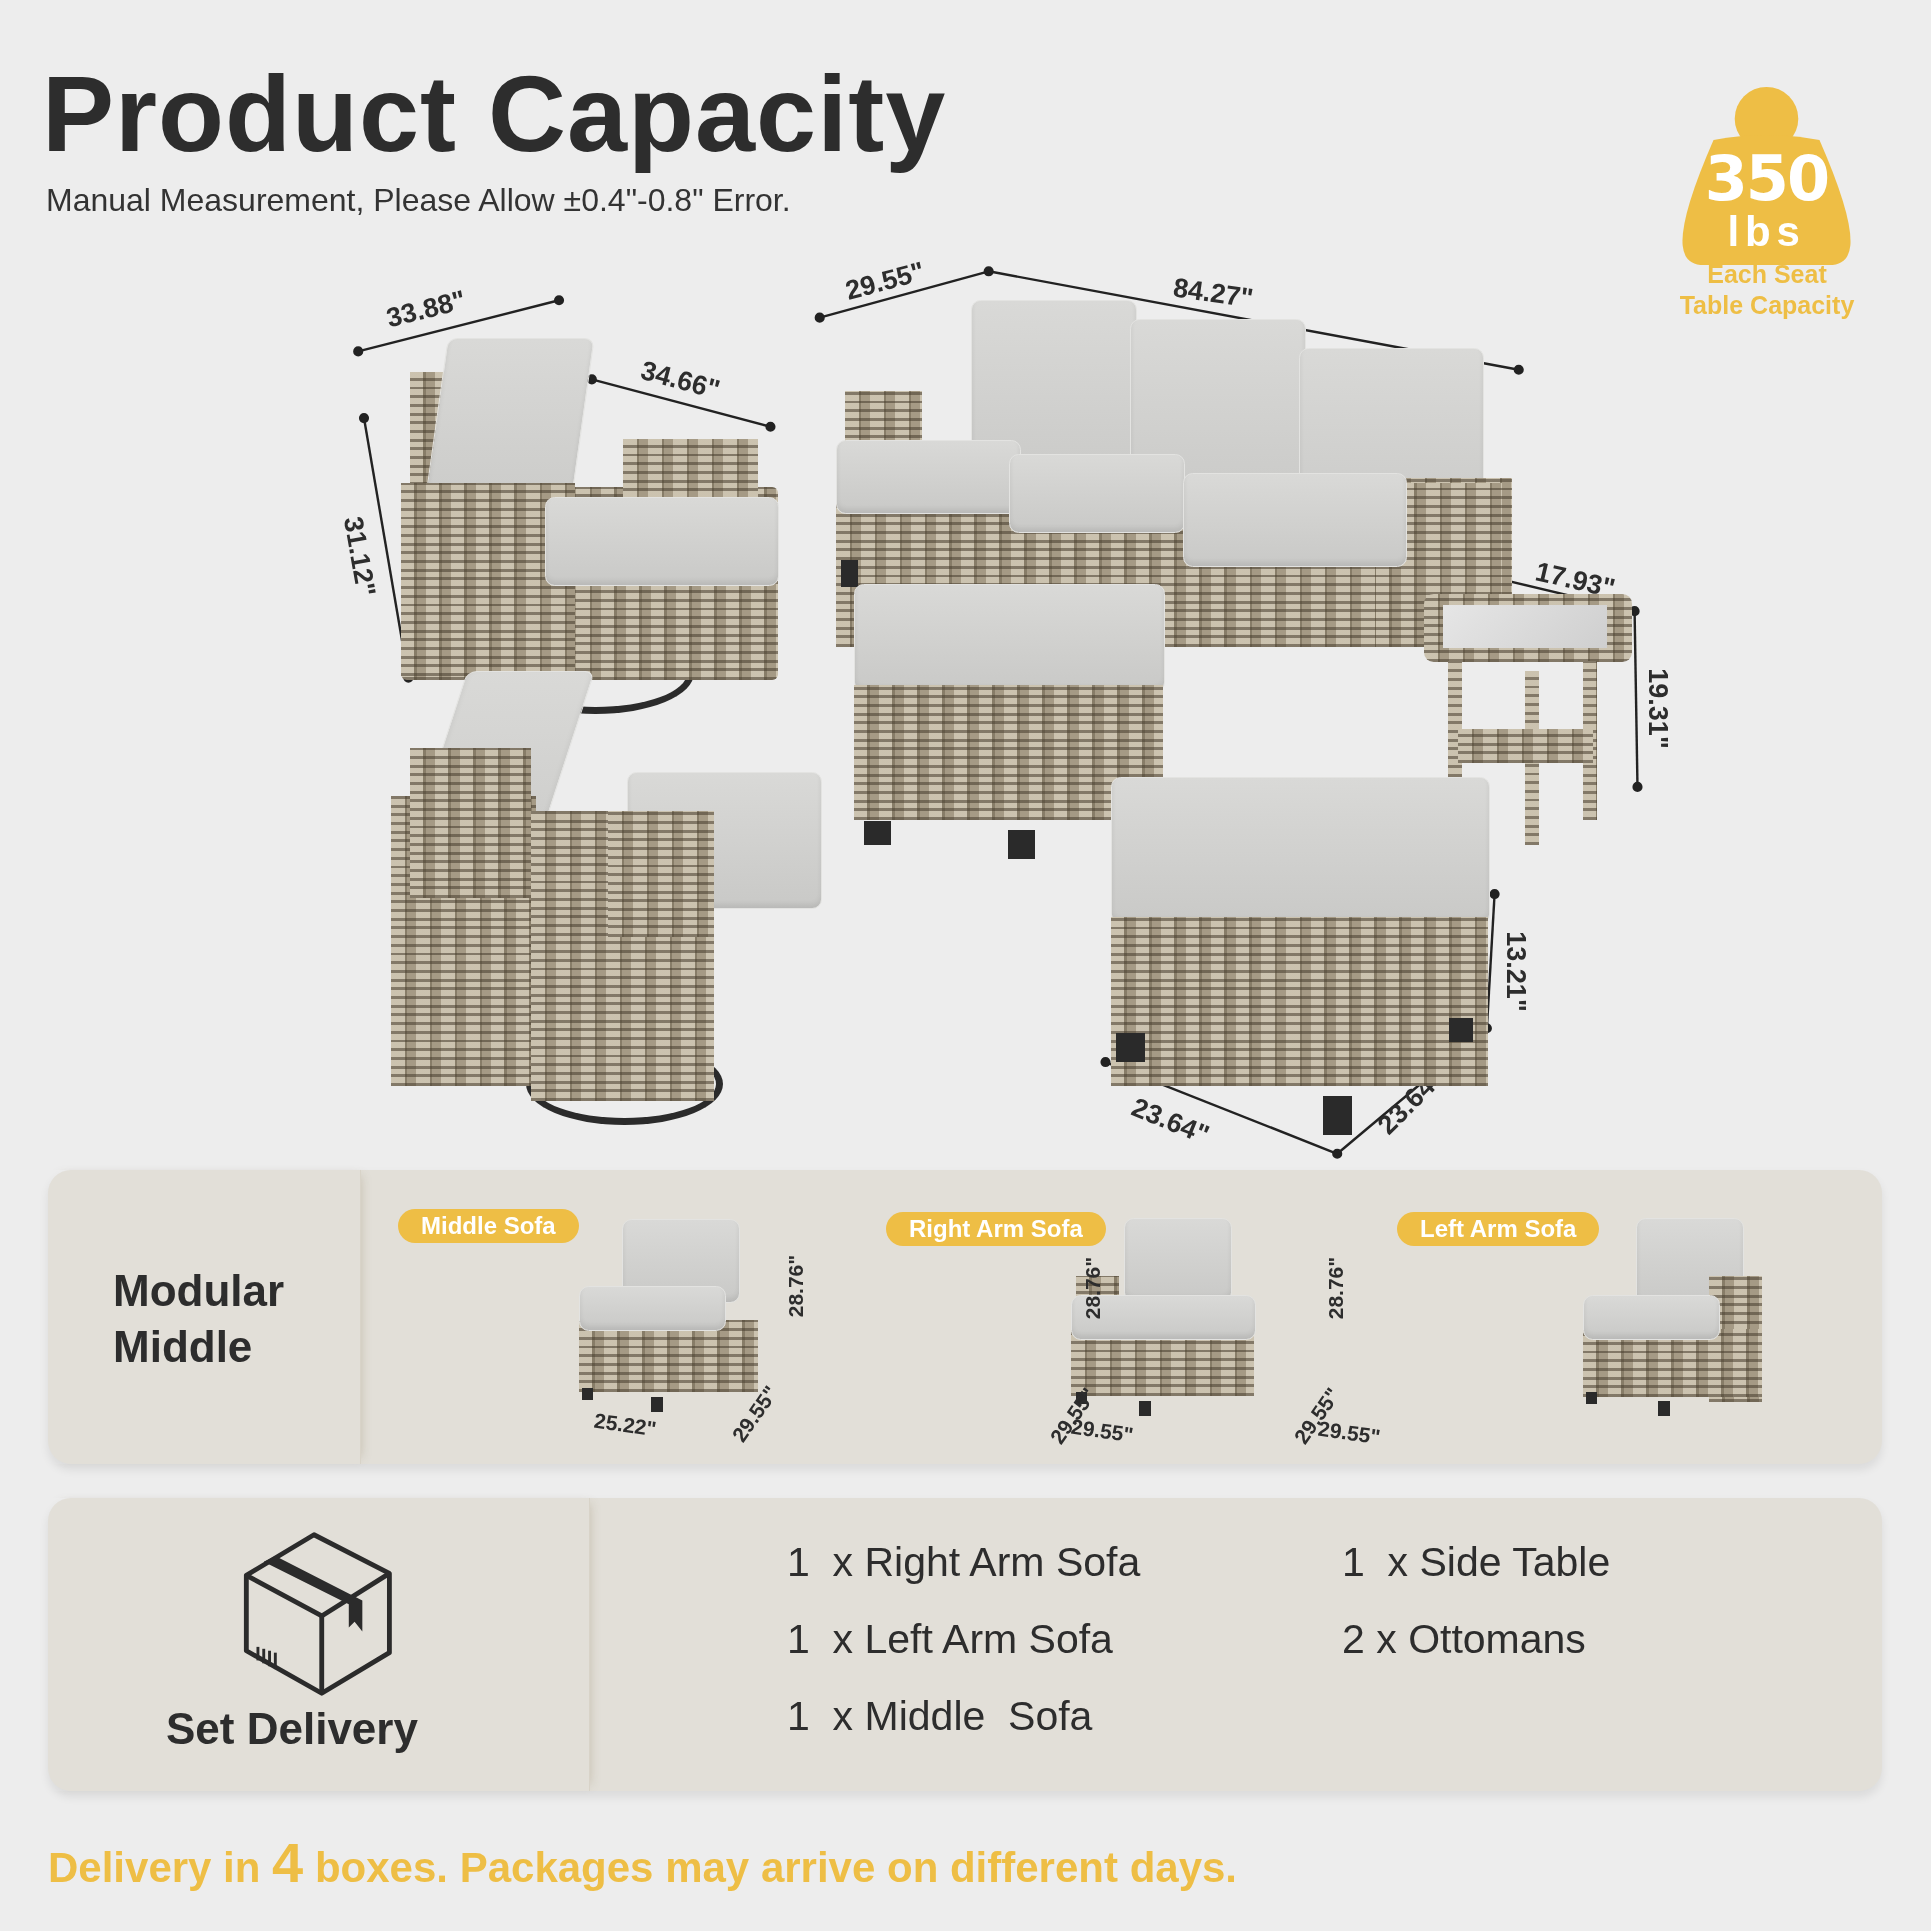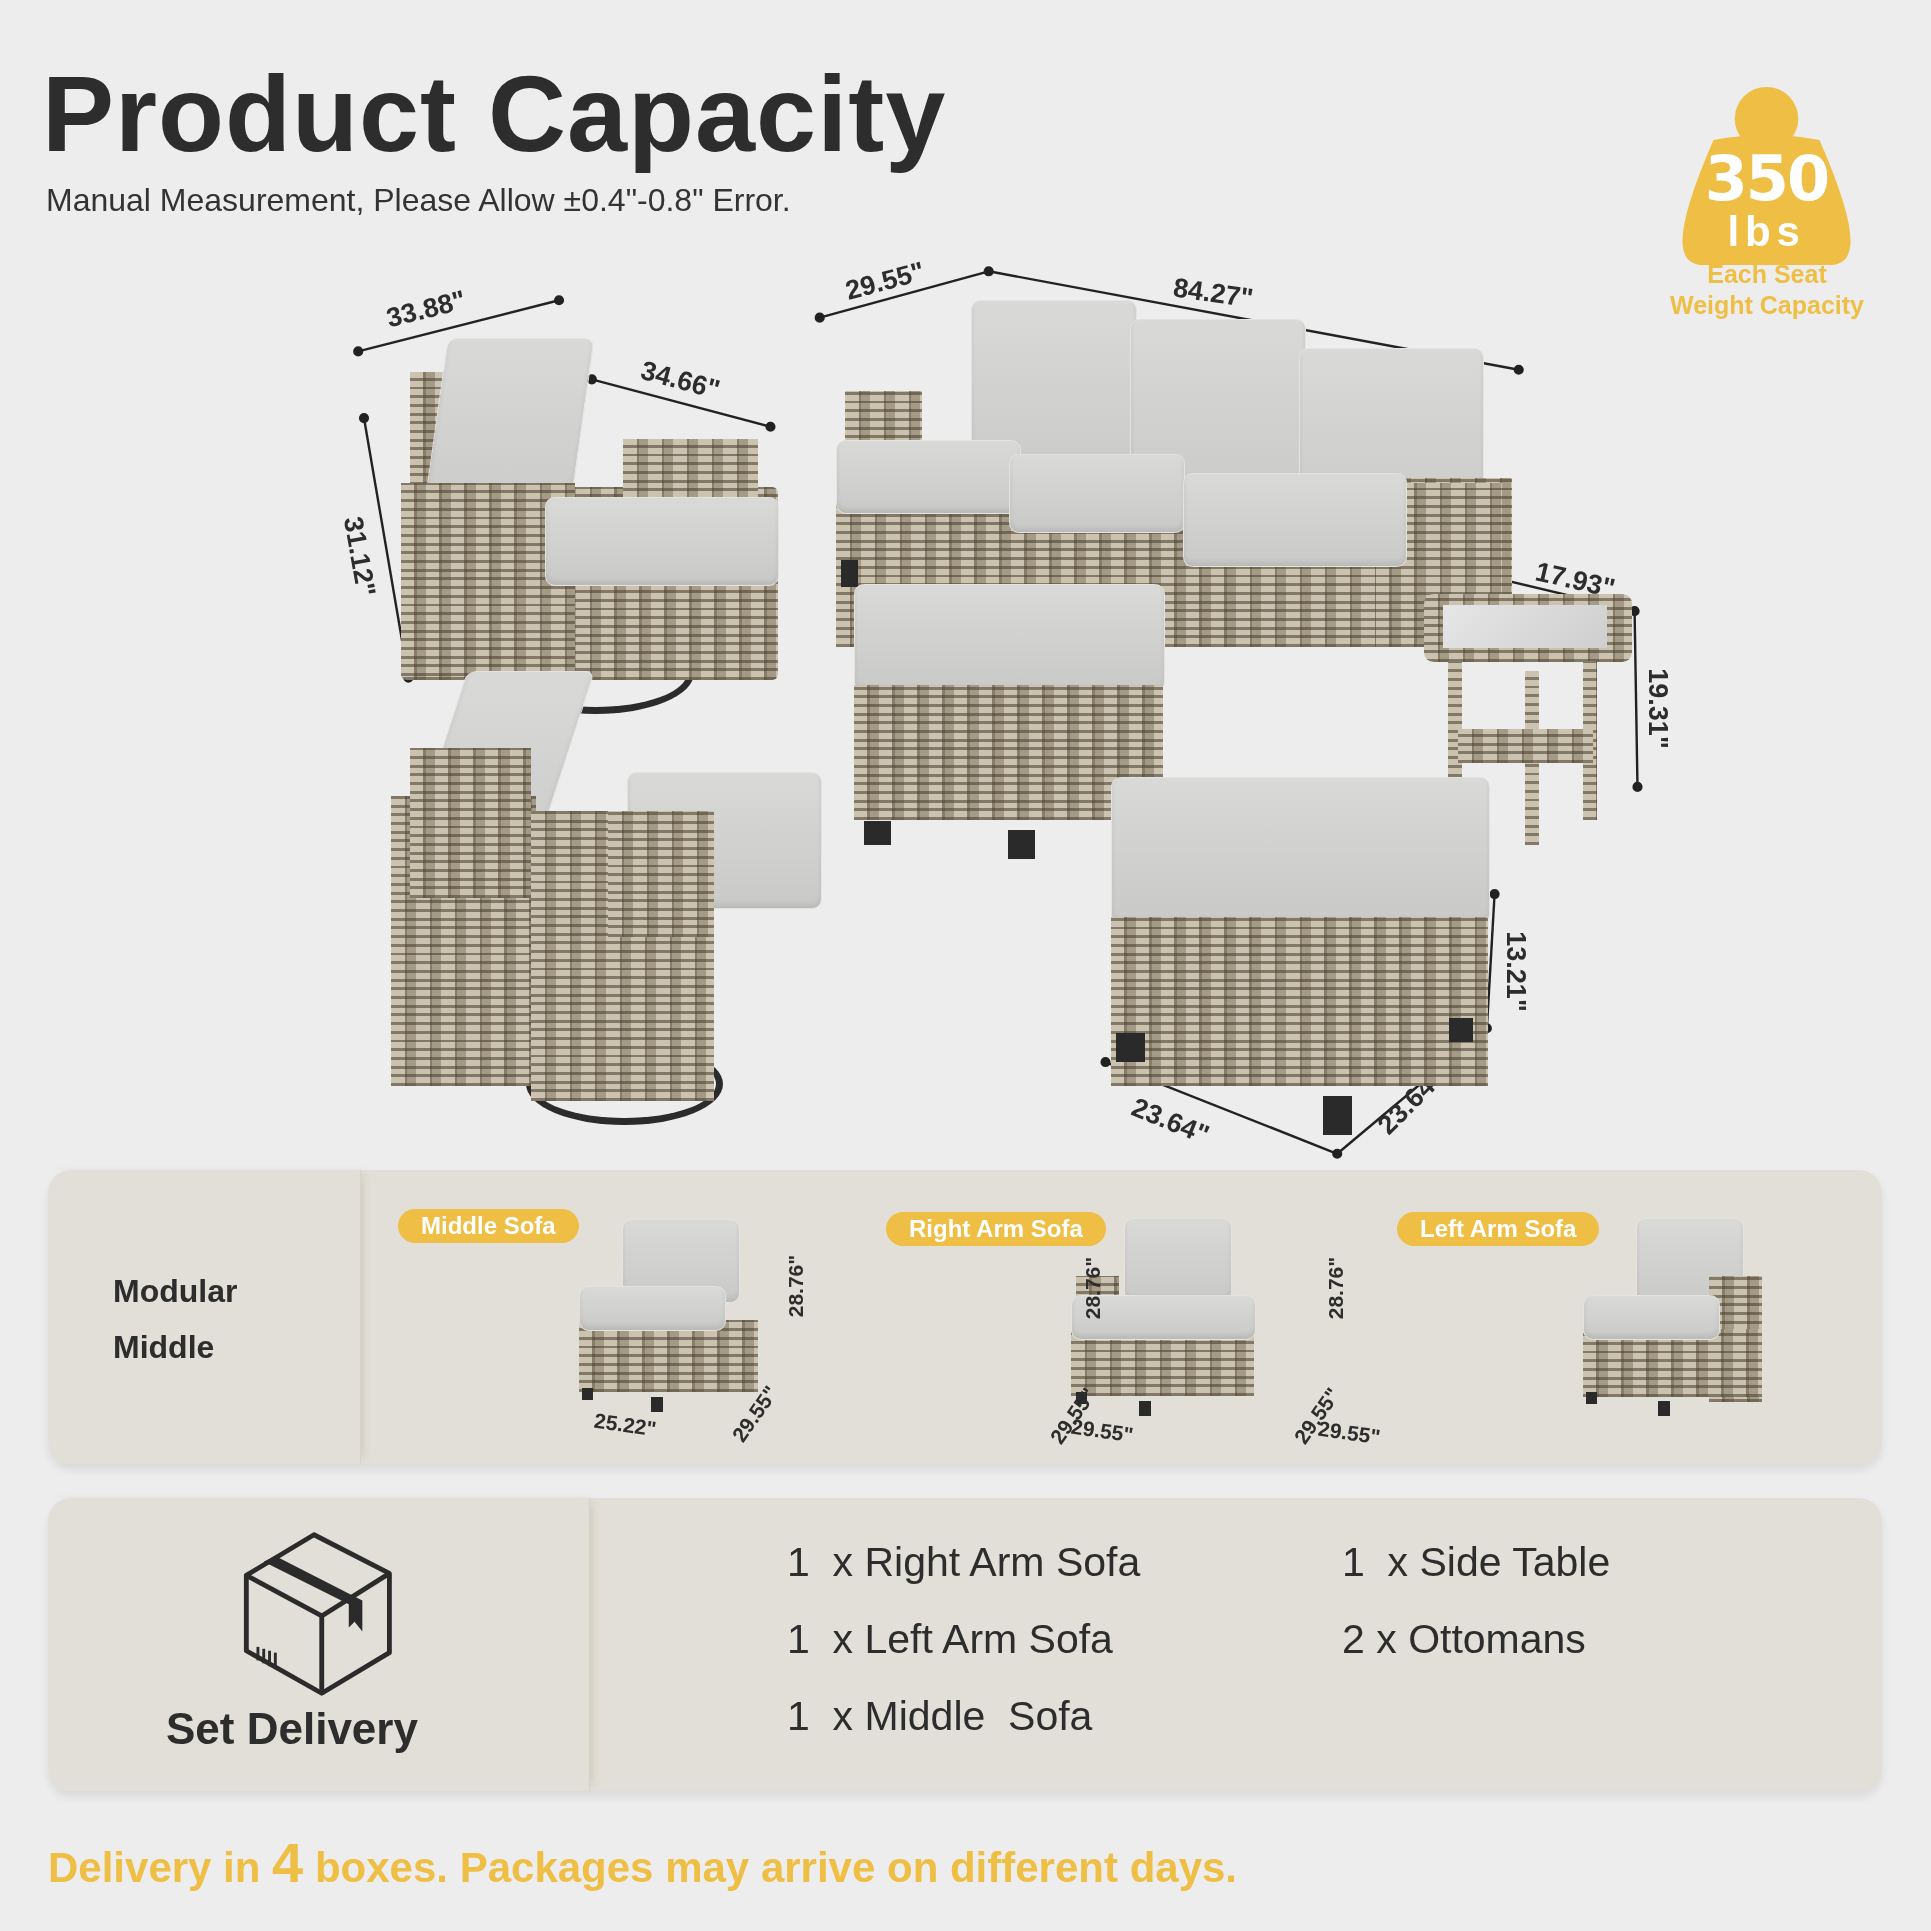--- a/index.html
+++ b/index.html
@@ -9,21 +9,21 @@
   .subtitle{left:46px;top:182px;font-size:32px;color:#333;}
   .badge{left:1675px;top:82px;width:183px;height:188px;}
   .badge-num{position:absolute;left:0;width:183px;top:60px;text-align:center;font-size:62px;font-weight:700;color:#fff;font-family:"DejaVu Sans",sans-serif;letter-spacing:-1.9px;}
   .badge-unit{position:absolute;left:0;width:183px;top:126px;text-align:center;font-size:42px;font-weight:700;color:#fff;letter-spacing:5.8px;}
   .badge-cap{left:1632px;top:259px;width:270px;text-align:center;font-size:25px;font-weight:700;color:#eebe45;line-height:31px;}
   .dim{font-size:27px;font-weight:700;color:#2d2d2d;white-space:nowrap;transform-origin:center center;}
   .dim-sm{font-size:21px;font-weight:700;color:#2d2d2d;white-space:nowrap;transform-origin:center center;}
   svg.lines{position:absolute;left:0;top:0;width:1931px;height:1931px;pointer-events:none;}
   .panel{background:#e2dfd8;border-radius:23px;box-shadow:0 5.8px 9.7px rgba(0,0,0,0.08);}
   .panel-left{position:absolute;left:0;top:0;bottom:0;border-right:1.9px solid #d8d3c8;box-shadow:5.8px 0 9.7px -5.8px rgba(120,100,60,0.25);}
-  .panel-label{font-size:32px;font-weight:700;color:#2d2d2d;line-height:56px;}
+  .panel-label{font-size:44px;font-weight:700;color:#2d2d2d;line-height:56px;}
   .pill{background:#eebe45;color:#fff;font-size:24px;font-weight:700;border-radius:19.3px;padding:2.9px 23px;white-space:nowrap;}
   .inc-item{font-size:41px;color:#2d2d2d;white-space:pre;}
   .delivery{left:48px;top:1830px;font-size:42px;font-weight:700;color:#eebe45;white-space:nowrap;}
   .delivery .big{font-size:56px;}
   .wicker{background-color:#a59a85;background-image:
      repeating-linear-gradient(0deg, rgba(70,60,45,0.55) 0 2.9px, transparent 2.9px 8.7px),
      repeating-linear-gradient(90deg, rgba(235,228,210,0.55) 0 13.5px, rgba(90,80,60,0.4) 13.5px 16.4px, transparent 16.4px 25px);}
   .cushion{background:linear-gradient(180deg,#d9d9d7,#c9c9c7);border:1.9px solid #e3e3e1;border-radius:9.7px;box-shadow:inset 0 -3.9px 5.8px rgba(0,0,0,0.08);}
   .leg{background:#2a2a2a;}
   .swivel{border:7.7px solid #2b2b2b;border-radius:50%;border-top-color:transparent;}
@@ -38,21 +38,21 @@
 <div class="abs badge">
   <svg width="183" height="188" viewBox="0 0 190 195">
     <circle cx="95" cy="38" r="33" fill="#eebe45"></circle>
     <path d="M40 60 Q95 50 150 60 Q185 140 182 170 Q180 190 160 190 L30 190 Q10 190 8 170 Q5 140 40 60 Z" fill="#eebe45"></path>
   </svg>
   <div class="badge-num">350</div>
   <div class="badge-unit">lbs</div>
 </div>
 <div class="abs badge-cap">
   <div>Each Seat</div>
-  <div>Weight Capacity</div>
+  <div>Table Capacity</div>
 </div>
 
 <svg class="lines" viewBox="0 0 2000 2000" width="1931" height="1931">
   <g stroke="#222" stroke-width="2.5" fill="#222">
 
     <line x1="371" y1="364" x2="579" y2="311"></line>
       <circle cx="371" cy="364" r="4"></circle>
       <circle cx="579" cy="311" r="4"></circle>
     <line x1="613" y1="393" x2="798" y2="442"></line>
       <circle cx="613" cy="393" r="4"></circle>

